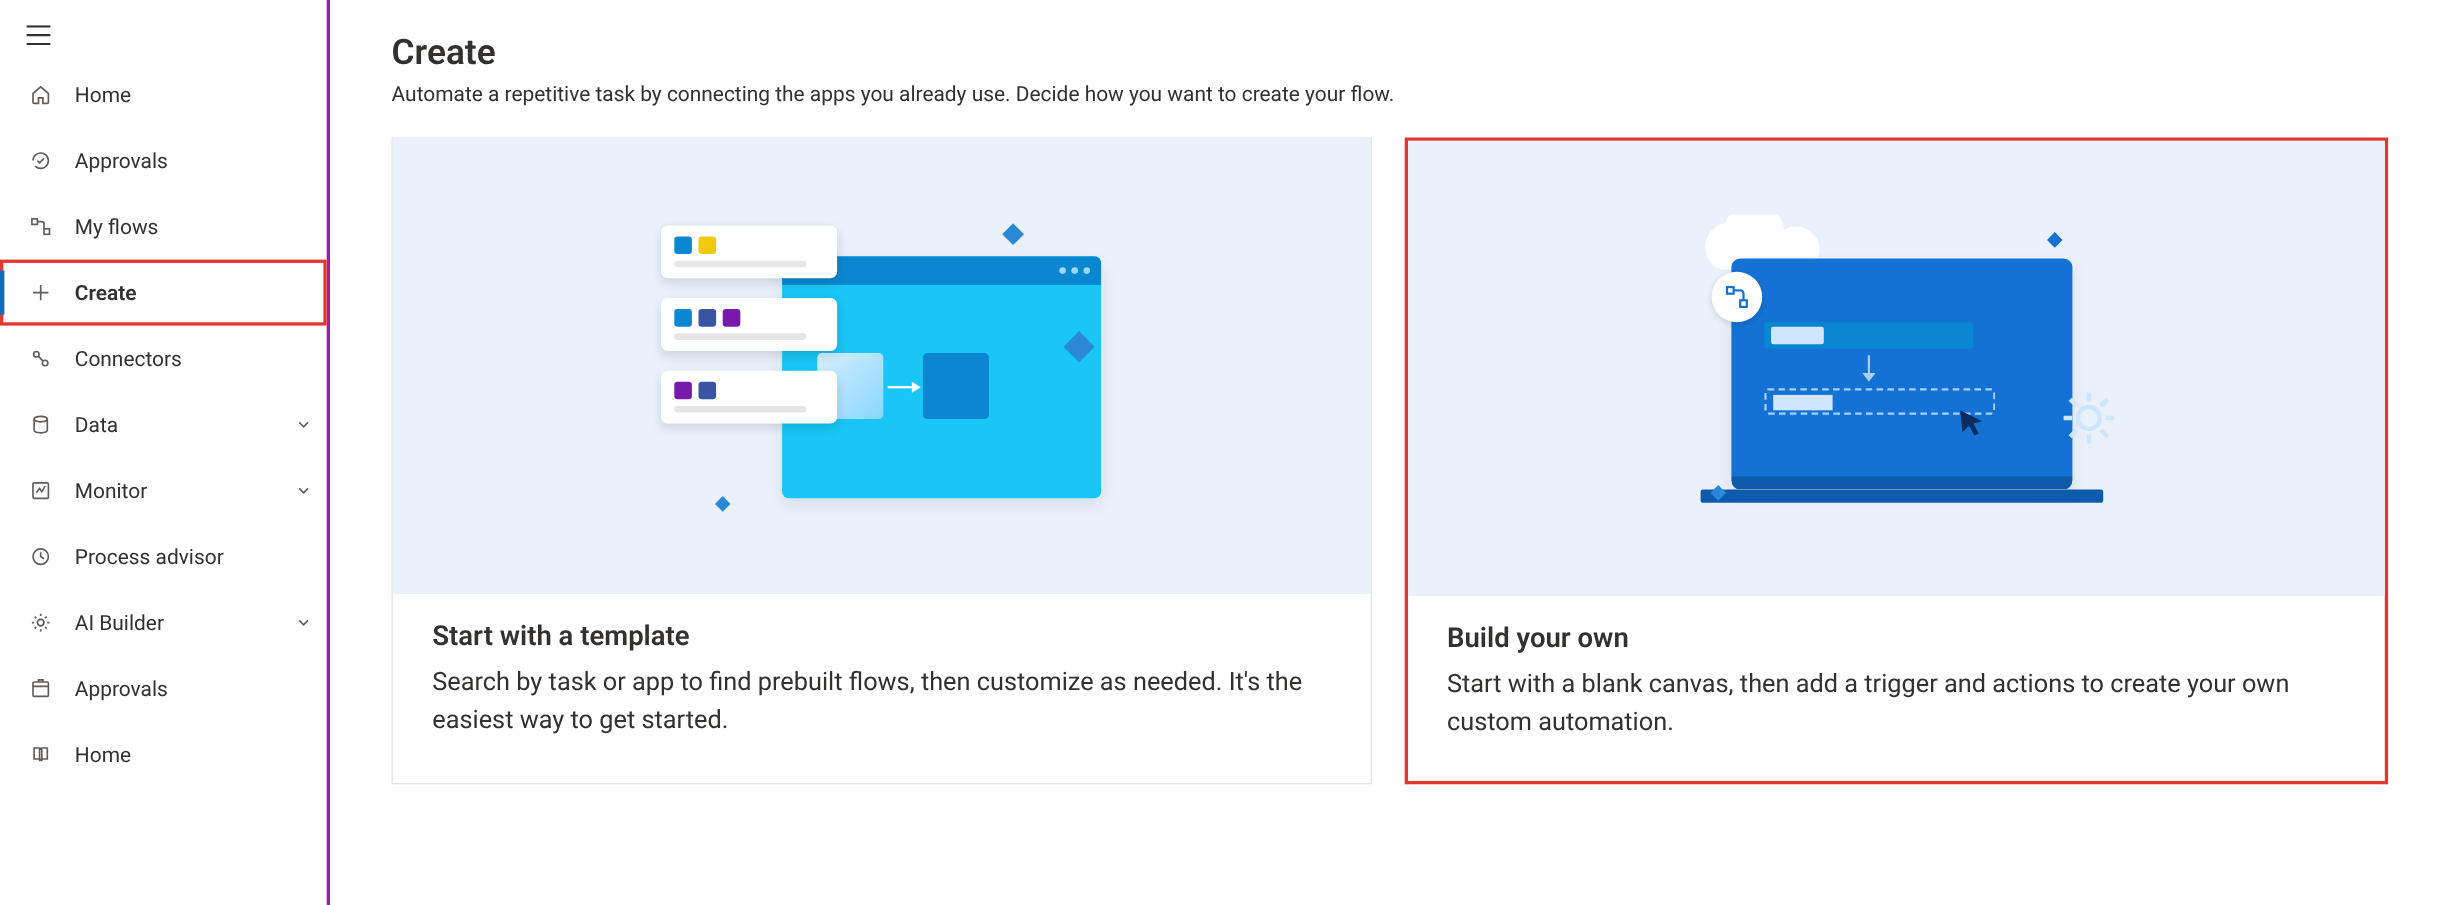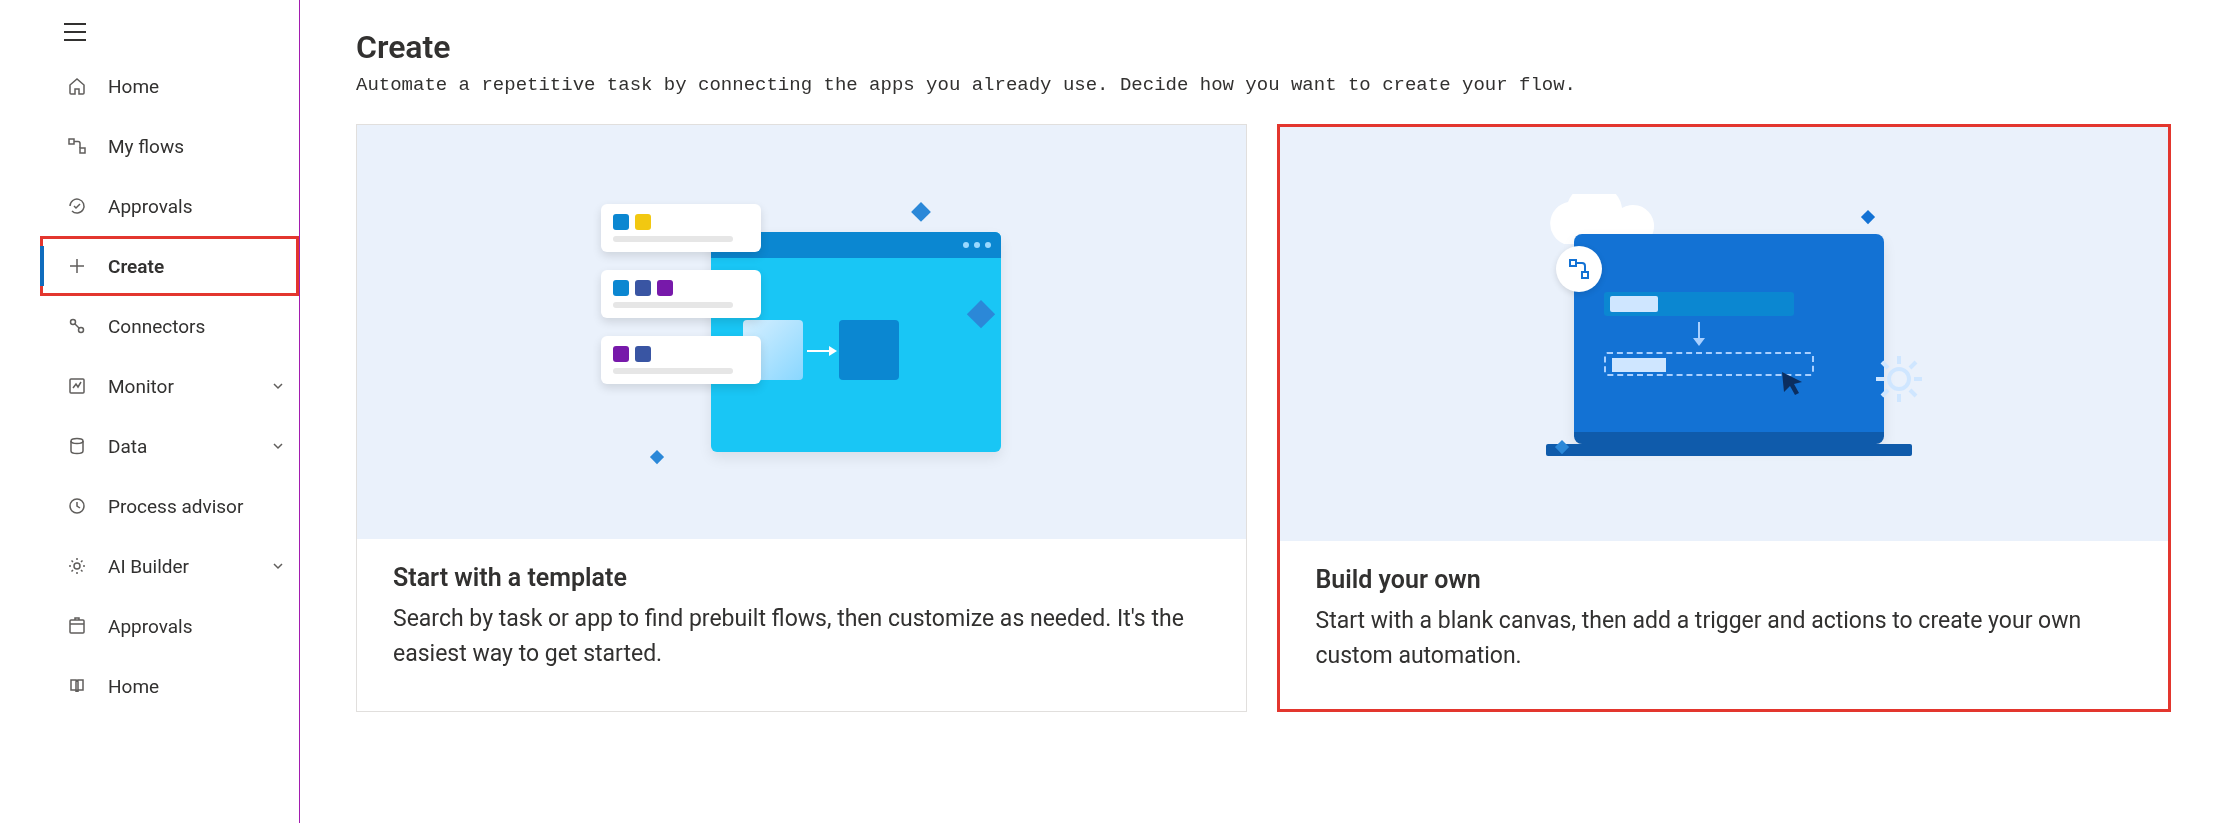--- a/index.html
+++ b/index.html
@@ -8,24 +8,23 @@
       background:#fff;
       color:#323130;
       font-size:14px;
       width:2227px; height:823px;
       overflow:hidden;
     }
     .app { display:flex; height:100%; }
     
     .sidebar {
       width:300px; flex:0 0 300px;
-      border-right:1px solid #a21caf;
+      border-right:3px solid #a21caf;
       background:#fff;
       padding-top:8px;
-      padding-left:40px;
     }
     .hamburger-row {
       height:48px; display:flex; align-items:center; padding-left:24px;
     }
     .hamburger svg { display:block; }
     .nav-item {
       height:60px; display:flex; align-items:center;
       padding-left:24px; padding-right:14px;
       cursor:pointer; position:relative;
       font-size:19px;
@@ -48,21 +47,21 @@
     .nav-item.highlight {
       outline:3px solid #e3362e; outline-offset:-3px;
     }
     .nav-item .chev { margin-left:auto; color:#605e5c; }
     
     .main {
       flex:1; padding:28px 56px;
       overflow:auto;
     }
     .page-title { font-size:32px; font-weight:600; margin-bottom:8px; }
-    .page-sub   { font-size:19px; color:#323130; margin-bottom:28px;font-family:Liberation Mono, monospace; }
+    .page-sub   { font-size:19px; color:#323130; margin-bottom:28px; }
     .card-row { display:flex; gap:30px; }
     .card {
       flex:1;
       border:1px solid #e1dfdd;
       background:#fff;
       display:flex; flex-direction:column;
       cursor:pointer;
       position:relative;
     }
     .card.highlight { border:3px solid #e3362e;justify-content:space-between; }
@@ -168,38 +167,38 @@
         <svg width="20" height="20" viewBox="0 0 20 20" fill="none" stroke="currentColor" stroke-width="1.5">
             <path d="M3 9l7-6 7 6v8a1 1 0 0 1-1 1h-4v-5H8v5H4a1 1 0 0 1-1-1z"></path>
           </svg>
       </span>
       <span>Home</span>
     </div>
 
     <div class="nav-item">
       <span class="icon">
         <svg width="20" height="20" viewBox="0 0 20 20" fill="none" stroke="currentColor" stroke-width="1.5">
+            <path d="M3 10a7 7 0 1 1 2 5"></path>
+            <path d="M7 10l2 2 4-4"></path>
+          </svg>
+      </span>
+      <span>Approvals</span>
+    </div>
+
+    <div class="nav-item">
+      <span class="icon">
+        <svg width="20" height="20" viewBox="0 0 20 20" fill="none" stroke="currentColor" stroke-width="1.5">
             <rect x="2" y="3" width="5" height="5"></rect>
             <rect x="13" y="12" width="5" height="5"></rect>
             <path d="M7 5.5h4a2 2 0 0 1 2 2V12"></path>
           </svg>
       </span>
       <span>My flows</span>
     </div>
 
-    <div class="nav-item">
-      <span class="icon">
-        <svg width="20" height="20" viewBox="0 0 20 20" fill="none" stroke="currentColor" stroke-width="1.5">
-            <path d="M3 10a7 7 0 1 1 2 5"></path>
-            <path d="M7 10l2 2 4-4"></path>
-          </svg>
-      </span>
-      <span>Approvals</span>
-    </div>
-
     <div class="nav-item selected highlight">
       <span class="icon">
         <svg width="20" height="20" viewBox="0 0 20 20" fill="none" stroke="currentColor" stroke-width="1.5">
             <path d="M10 3v14M3 10h14"></path>
           </svg>
       </span>
       <span>Create</span>
     </div>
 
     <div class="nav-item">
@@ -209,40 +208,40 @@
             <circle cx="14" cy="14" r="2.5"></circle>
             <path d="M8 8l4 4"></path>
           </svg>
       </span>
       <span>Connectors</span>
     </div>
 
     <div class="nav-item">
       <span class="icon">
         <svg width="20" height="20" viewBox="0 0 20 20" fill="none" stroke="currentColor" stroke-width="1.5">
-            <rect x="3" y="3" width="14" height="14" rx="1"></rect>
-            <path d="M6 12l3-4 2 3 3-5"></path>
-          </svg>
-      </span>
-      <span>Monitor</span>
+            <ellipse cx="10" cy="5" rx="6" ry="2.5"></ellipse>
+            <path d="M4 5v10c0 1.4 2.7 2.5 6 2.5s6-1.1 6-2.5V5"></path>
+          </svg>
+      </span>
+      <span>Data</span>
       <span class="chev">
         <svg width="14" height="14" viewBox="0 0 14 14" fill="none" stroke="currentColor" stroke-width="1.5">
             <path d="M3 5l4 4 4-4"></path>
           </svg>
       </span>
     </div>
 
     <div class="nav-item">
       <span class="icon">
         <svg width="20" height="20" viewBox="0 0 20 20" fill="none" stroke="currentColor" stroke-width="1.5">
-            <ellipse cx="10" cy="5" rx="6" ry="2.5"></ellipse>
-            <path d="M4 5v10c0 1.4 2.7 2.5 6 2.5s6-1.1 6-2.5V5"></path>
-          </svg>
-      </span>
-      <span>Data</span>
+            <rect x="3" y="3" width="14" height="14" rx="1"></rect>
+            <path d="M6 12l3-4 2 3 3-5"></path>
+          </svg>
+      </span>
+      <span>Monitor</span>
       <span class="chev">
         <svg width="14" height="14" viewBox="0 0 14 14" fill="none" stroke="currentColor" stroke-width="1.5">
             <path d="M3 5l4 4 4-4"></path>
           </svg>
       </span>
     </div>
 
     <div class="nav-item">
       <span class="icon">
         <svg width="20" height="20" viewBox="0 0 20 20" fill="none" stroke="currentColor" stroke-width="1.5">

